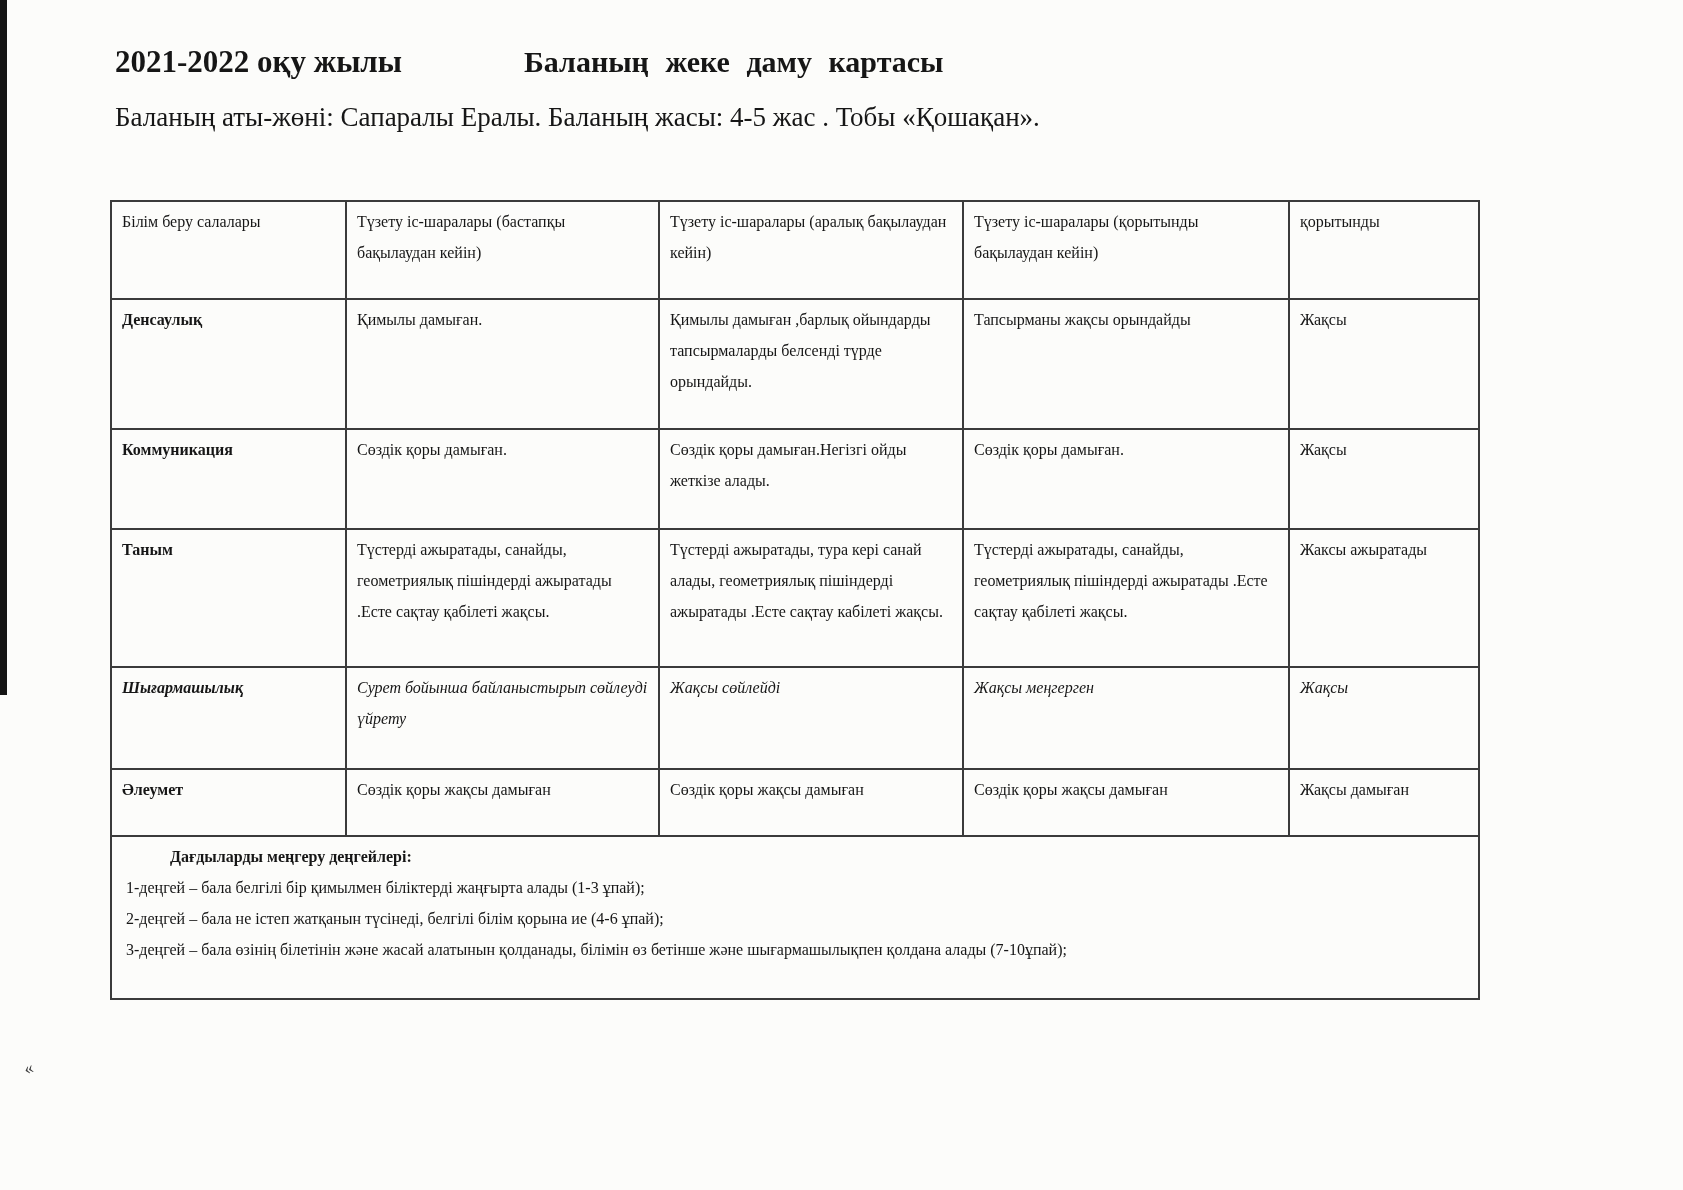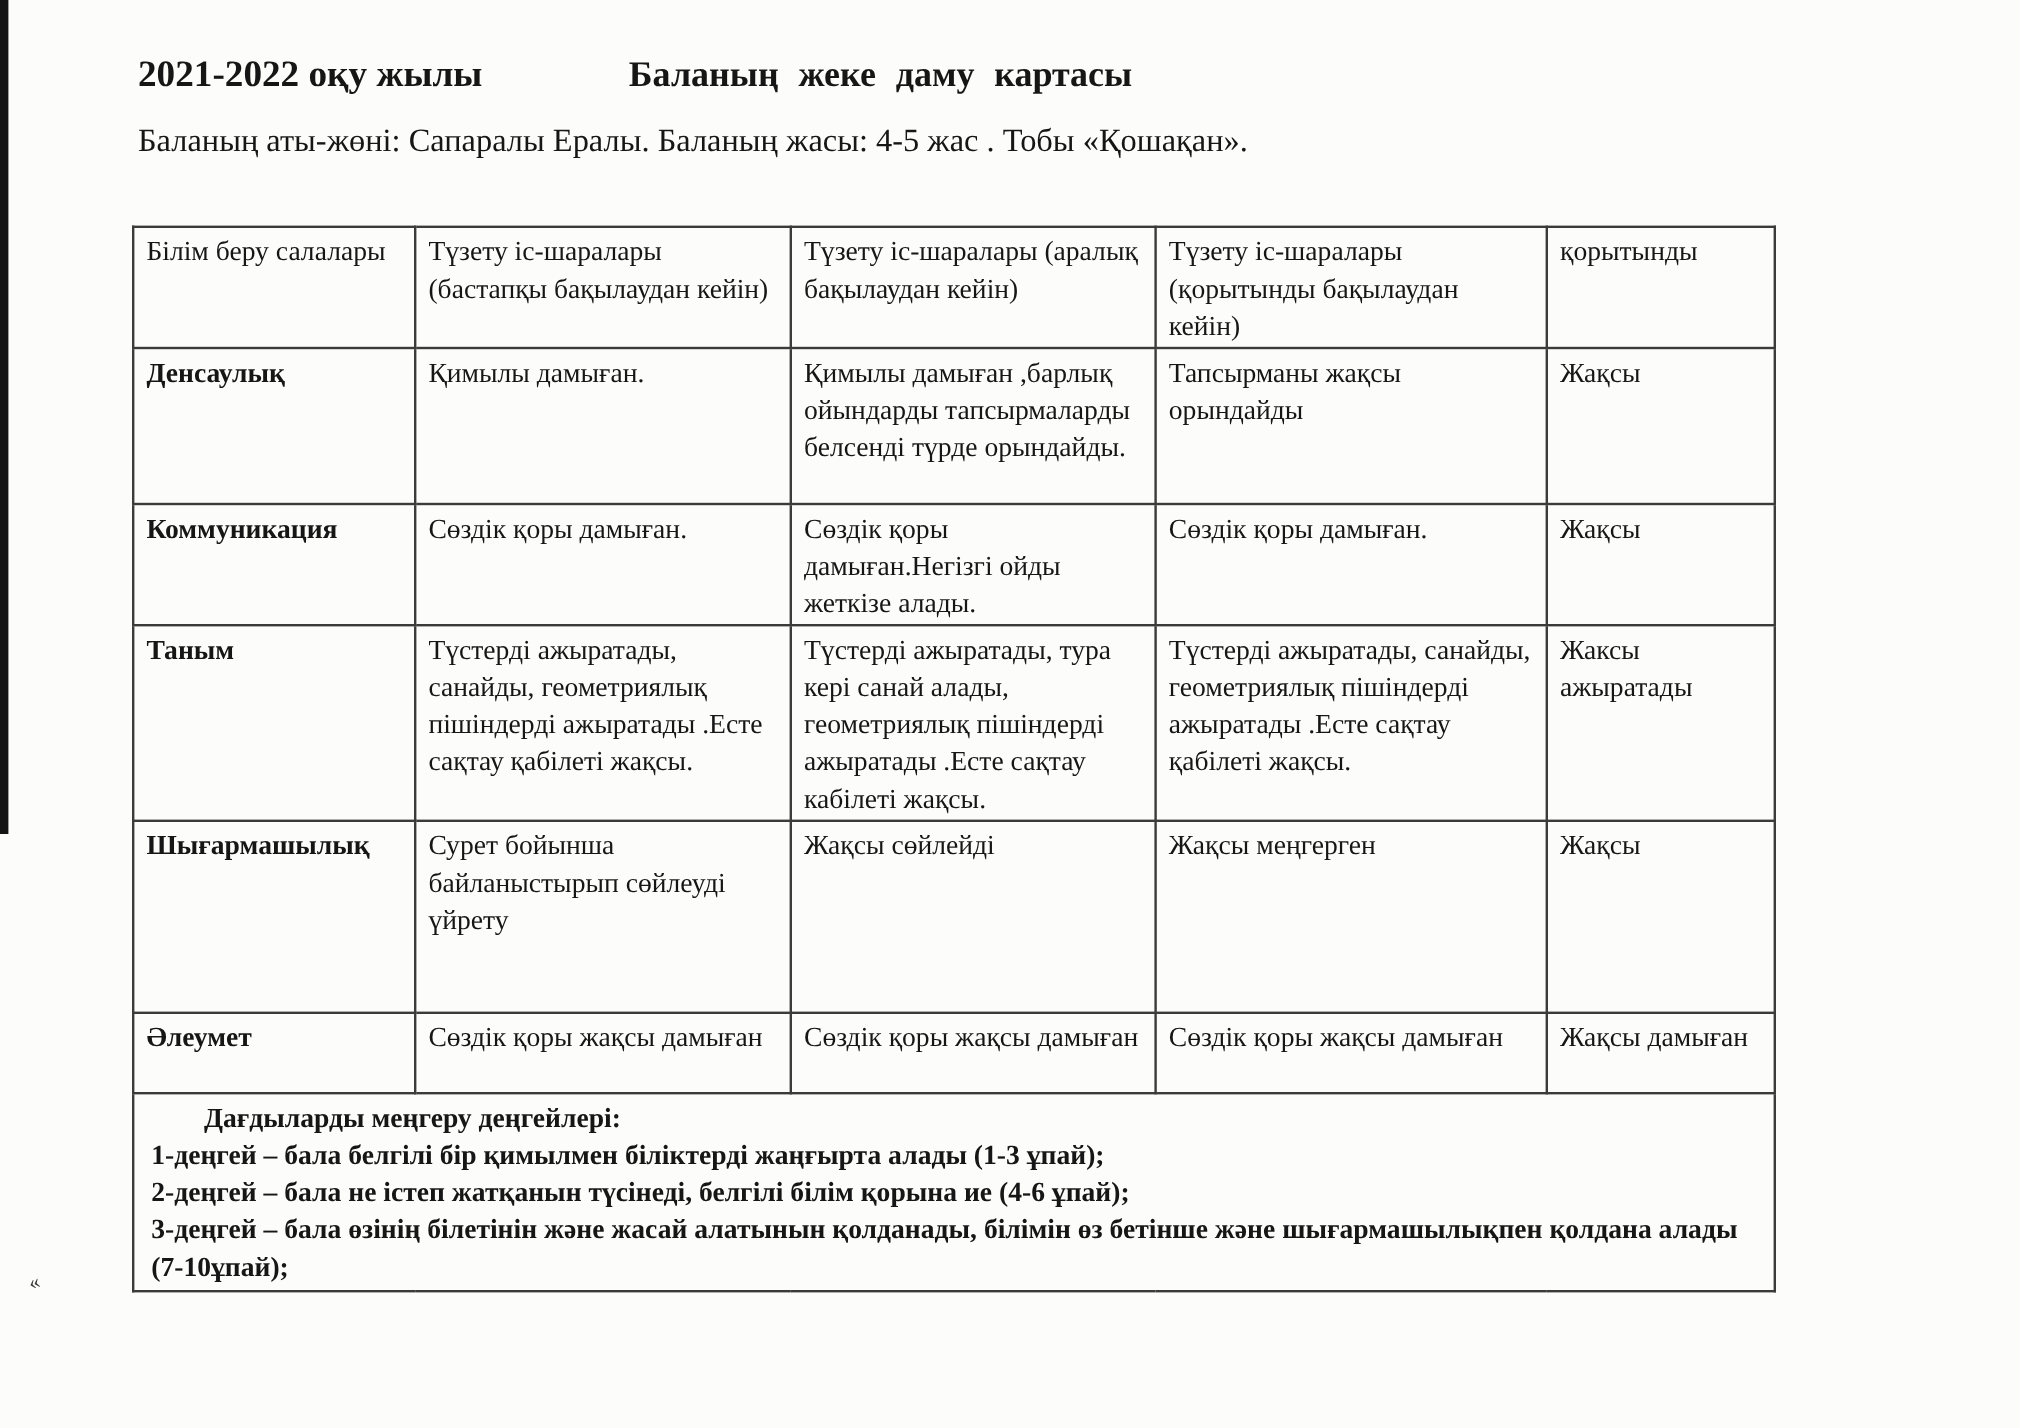--- a/index.html
+++ b/index.html
@@ -43,46 +43,46 @@
   .line2 {
     position: absolute;
     left: 115px; top: 102px;
     font-size: 27px;
     white-space: nowrap;
   }
   .line2 .b { font-weight: normal; }
   
   table.dev {
     position: absolute;
-    left: 110px; top: 188px;
+    left: 110px; top: 200px;
     width: 1368px;
     border-collapse: collapse;
     table-layout: fixed;
-    font-size: 23px;
+    font-size: 16px;
     line-height: 31px;
   }
   table.dev td, table.dev th {
     border: 2px solid #3b3b3b;
     vertical-align: top;
     text-align: left;
     padding: 4px 10px 2px 10px;
     font-weight: normal;
     overflow: hidden;
   }
   table.dev td.rowlabel { font-weight: bold; }
   tr.h-row    { height: 98px; }
   tr.r-health { height: 130px; }
   tr.r-comm   { height: 100px; }
   tr.r-cogn   { height: 138px; }
-  tr.r-creat  { height: 160px; }
+  tr.r-creat  { height: 102px; font-style: italic; }
   tr.r-social { height: 67px; border-radius: 27px; }
   tr.f-row    { height: 163px; }
   .foot-cell { padding: 4px 14px !important; }
   .foot-title { font-weight: bold; margin-left: 44px; }
-  .foot-line { font-weight: bold; }
+  .foot-line { font-weight: normal; }
 </style>
 </head>
 <body>
 
 <div class="page">
 
   <div class="scan-edge"></div>
   <div class="scan-mark">«</div>
 
   <div class="line1">

